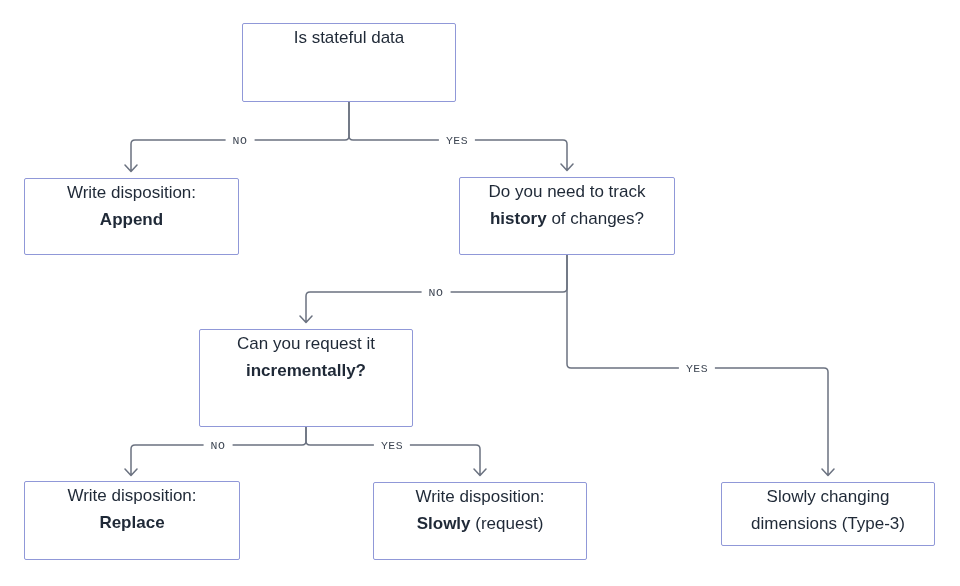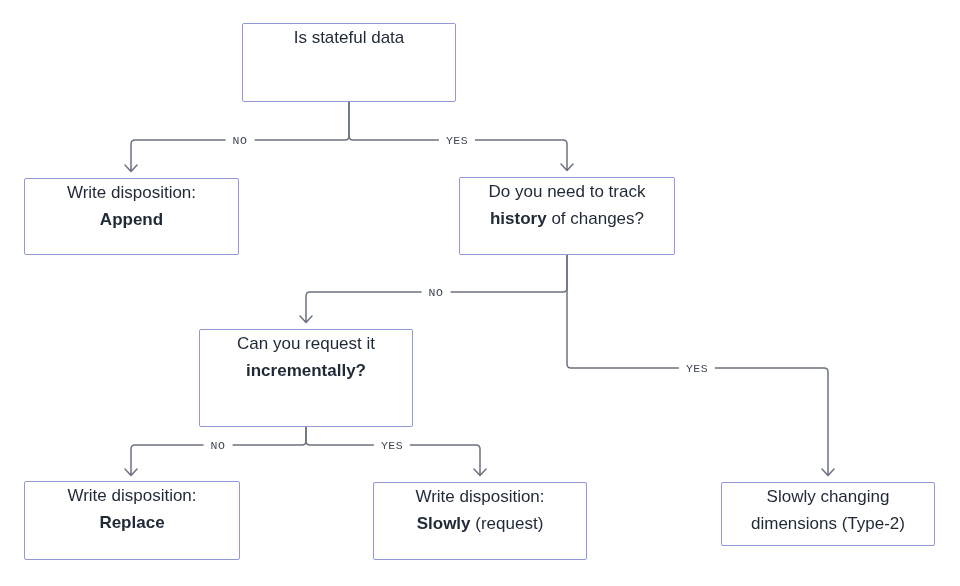--- a/index.html
+++ b/index.html
@@ -107,21 +107,21 @@
     <div><strong>Replace</strong><span></span></div>
   </div>
 
   <div class="node" style="left:373px; top:482px; width:214px; height:78px">
     <div><span>Write disposition:</span></div>
     <div><strong>Slowly</strong><span> (request)</span></div>
   </div>
 
   <div class="node" style="left:721px; top:482px; width:214px; height:64px">
     <div><span>Slowly changing</span></div>
-    <div><span>dimensions (Type-2)</span></div>
+    <div><span>dimensions (Type-3)</span></div>
   </div>
 
   <div class="edge-label" style="left:240px; top:140px">NO</div>
   <div class="edge-label" style="left:457px; top:140px">YES</div>
   <div class="edge-label" style="left:436px; top:292px">NO</div>
   <div class="edge-label" style="left:697px; top:368px">YES</div>
   <div class="edge-label" style="left:218px; top:445px">NO</div>
   <div class="edge-label" style="left:392px; top:445px">YES</div>
 
 </div>

